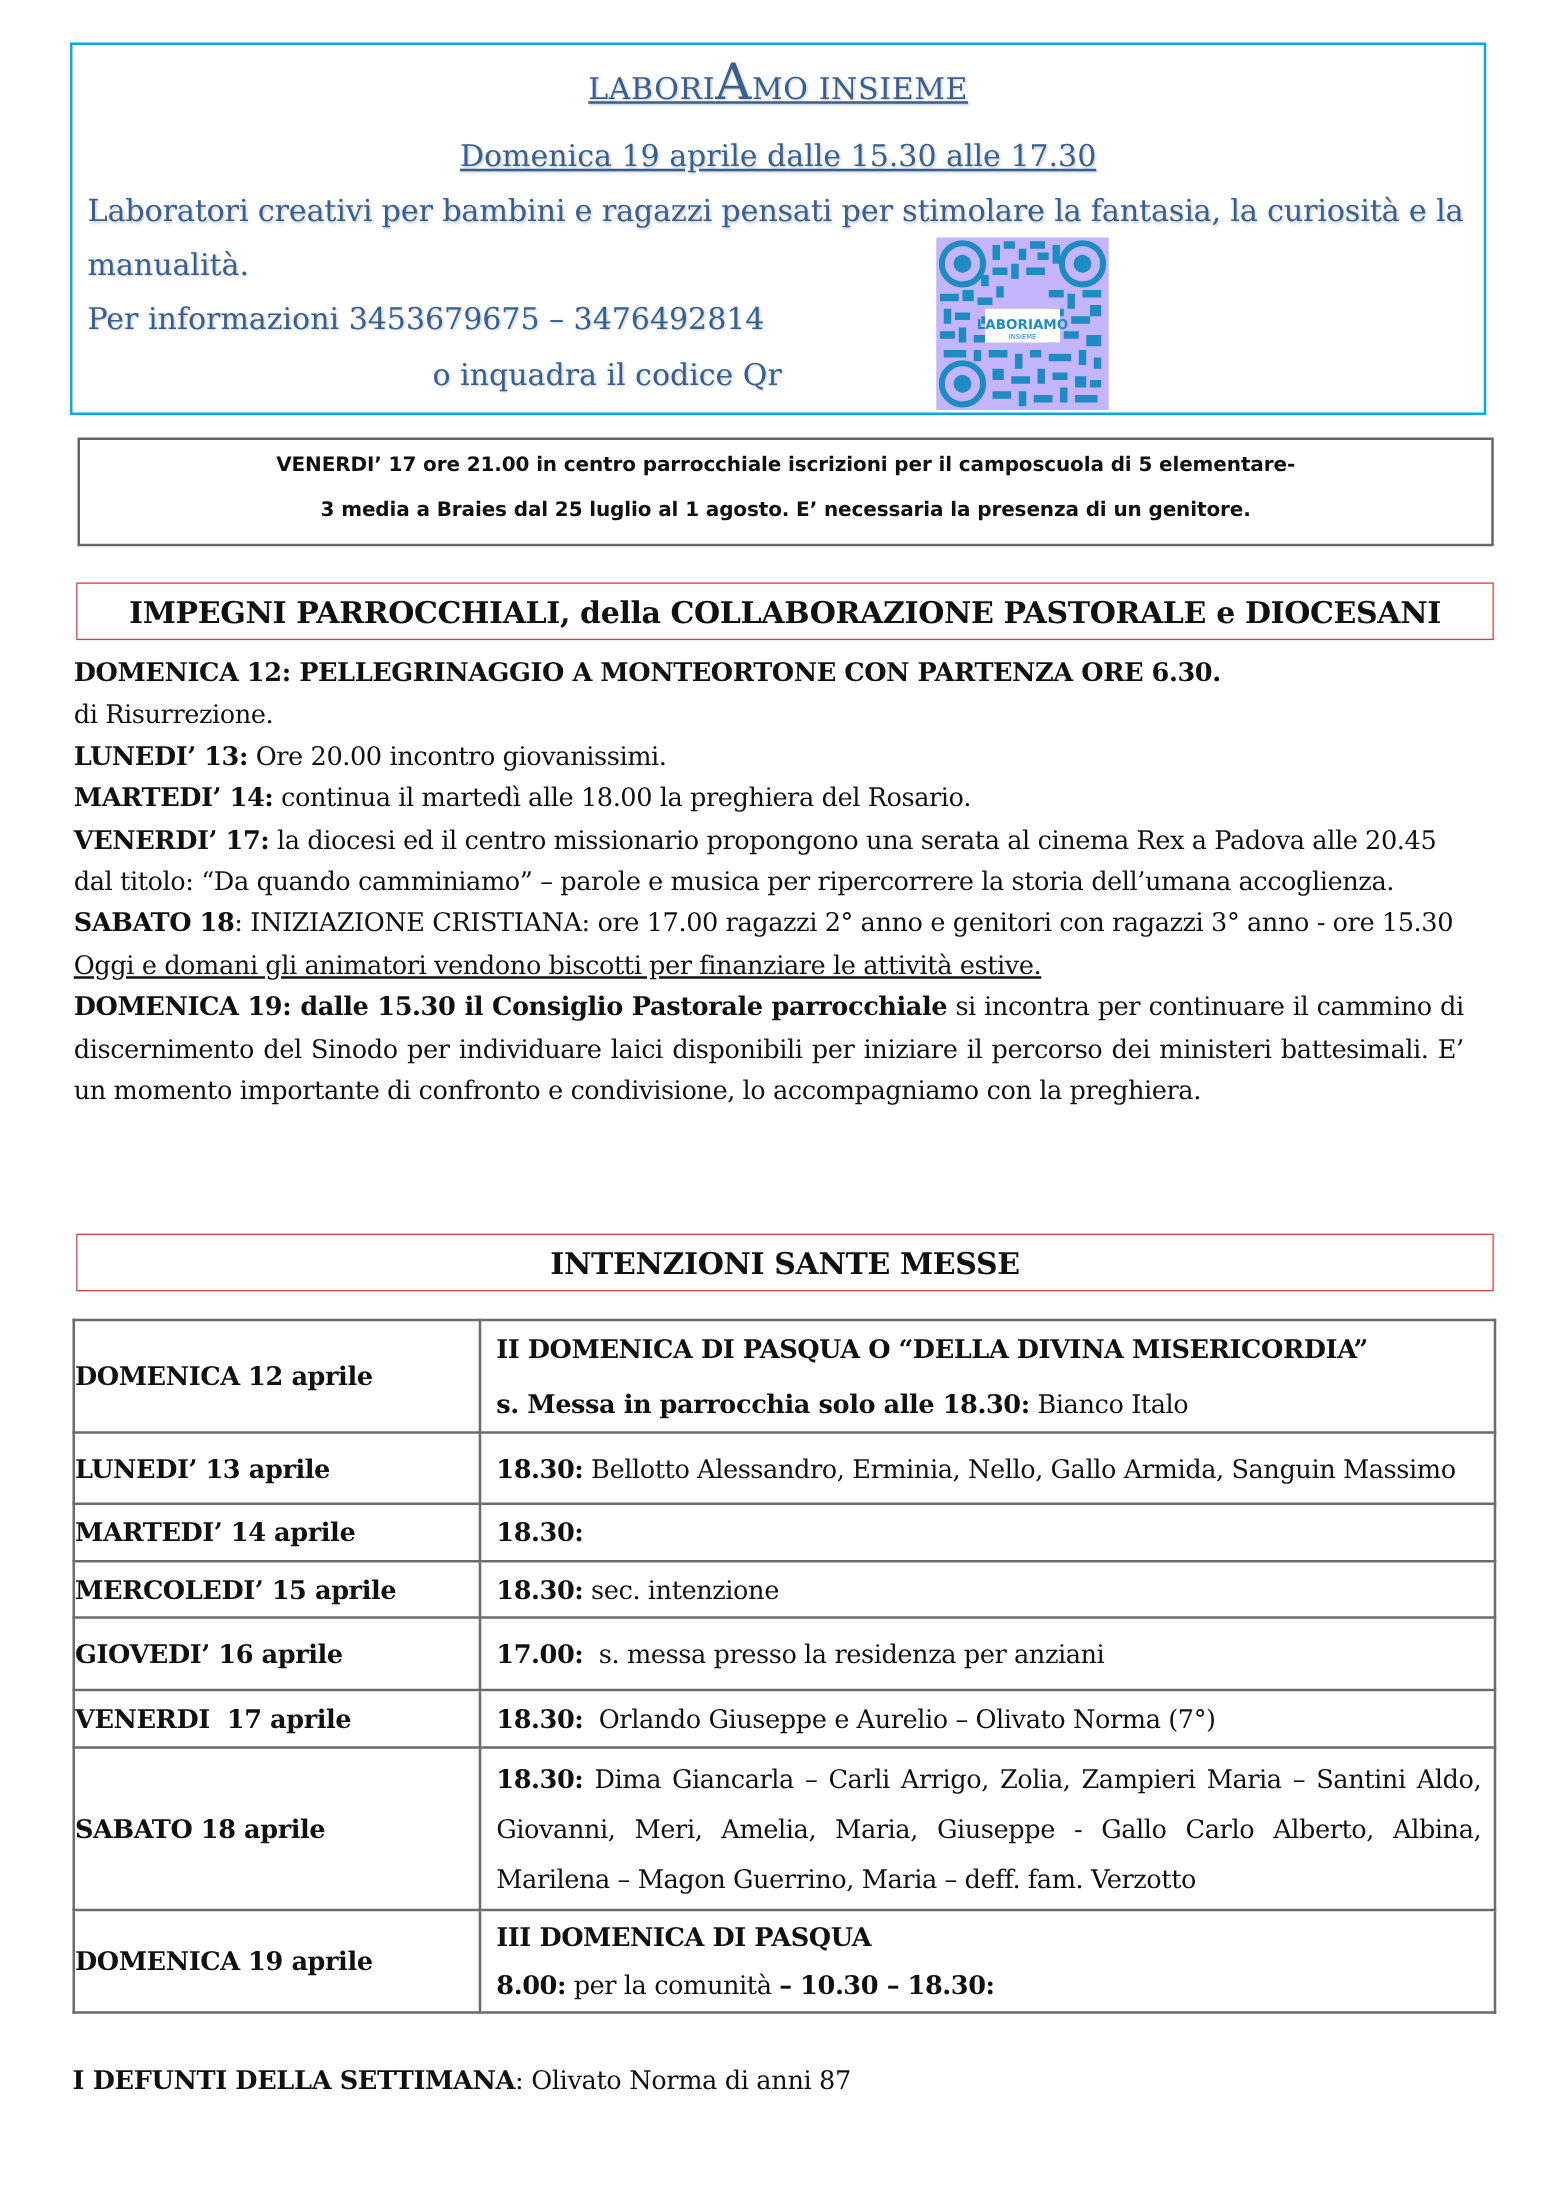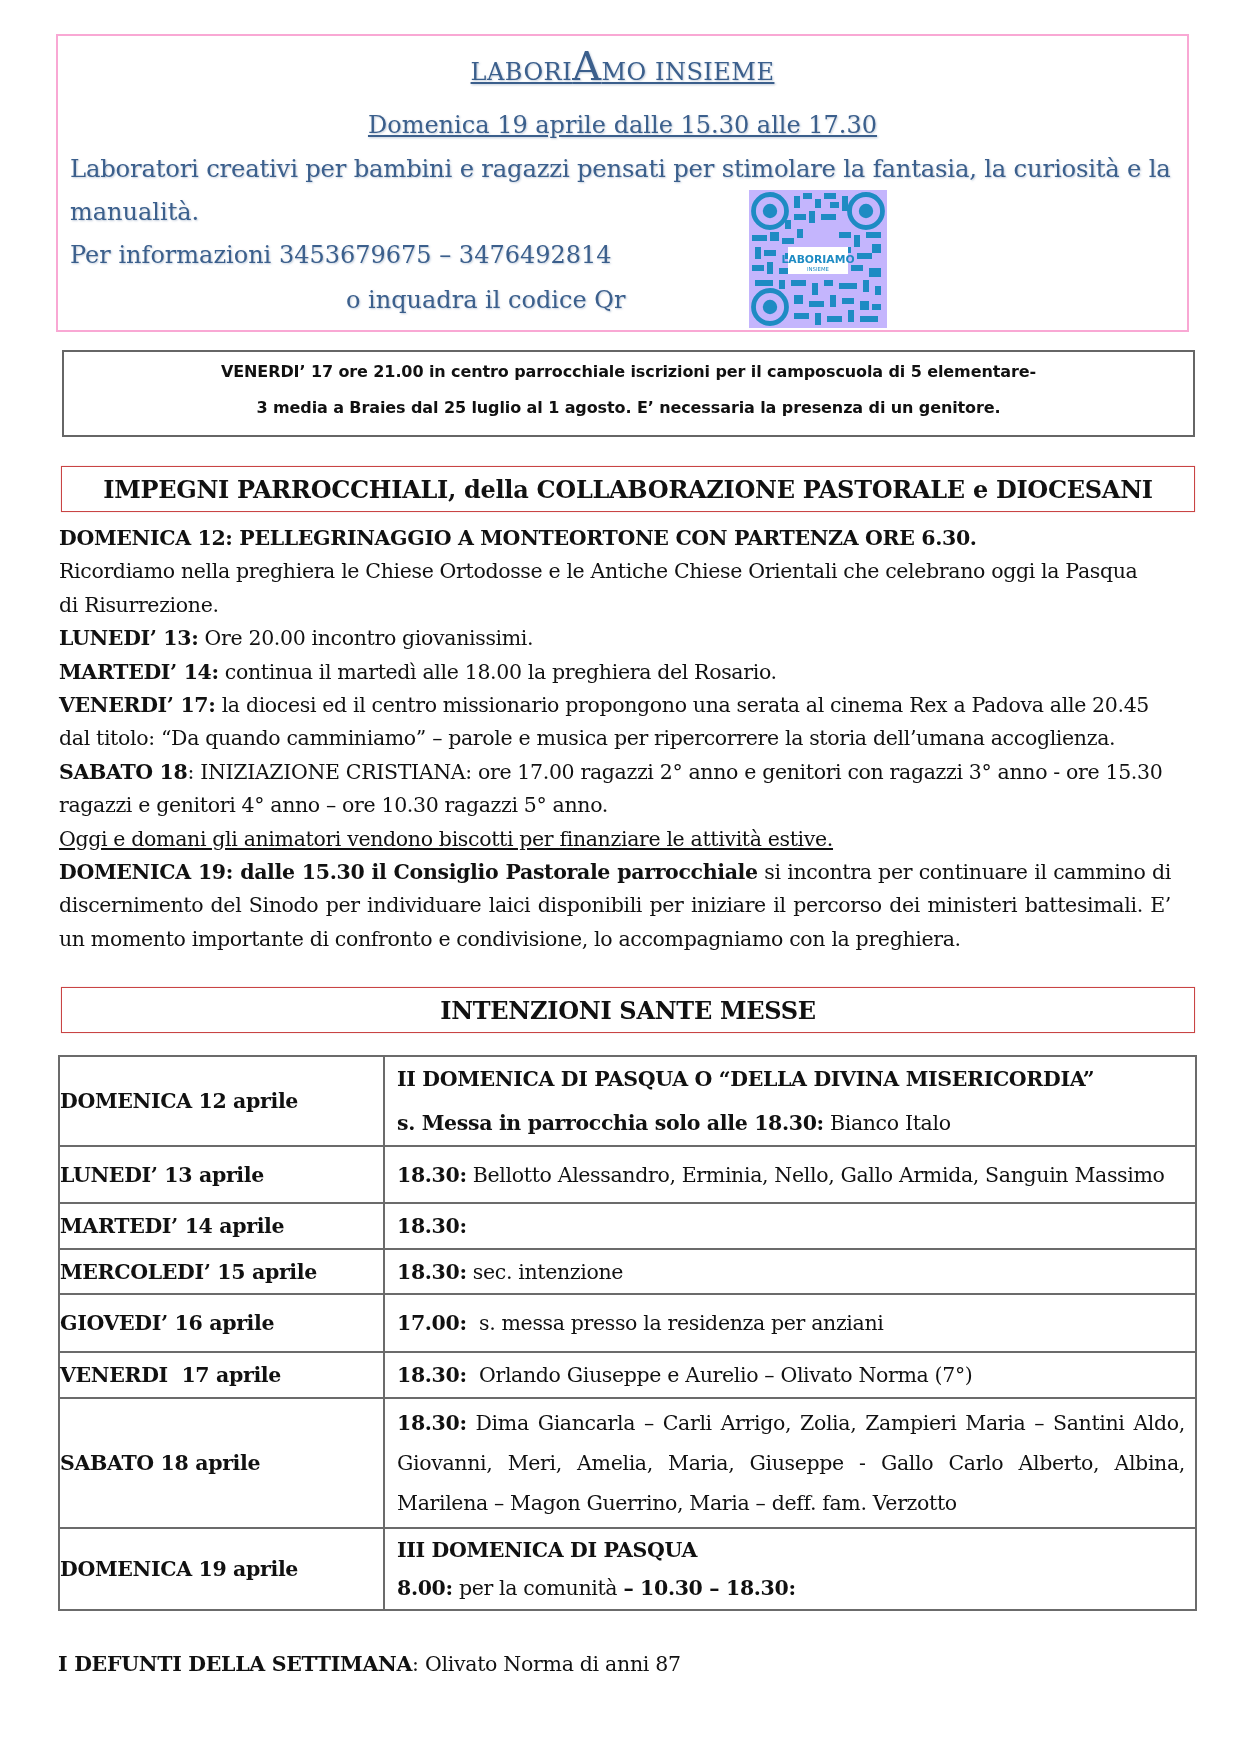--- a/index.html
+++ b/index.html
@@ -1,20 +1,20 @@
 <!DOCTYPE html>
 <html><head>
 <meta charset="utf-8">
 <style>
   * { box-sizing: border-box; margin: 0; padding: 0; }
   html, body { width: 1241px; height: 1755px; background: #ffffff; }
   body { position: relative; font-family: "DejaVu Serif", "Liberation Serif", serif; color: #111; overflow: hidden; }
 
   
-  .box-labor { position: absolute; left: 56px; top: 34px; width: 1133px; height: 298px; border: 2px solid #f9a8d4; }
+  .box-labor { position: absolute; left: 56px; top: 34px; width: 1133px; height: 298px; border: 2px solid #0ea5e9; }
   .labor-text { color: #3b5f8c; text-shadow: 1px 1px 2px rgba(80,110,150,0.35); font-family: "DejaVu Serif", serif; }
   .labor-title { position: absolute; left: 0; right: 0; top: 20px; text-align: center; font-size: 24px; text-decoration: underline; letter-spacing: 0.5px; }
   .labor-title .big-a { font-size: 40px; line-height: 20px; }
   .labor-date { position: absolute; left: 0; right: 0; top: 75px; text-align: center; font-size: 24px; text-decoration: underline; }
   .labor-line { position: absolute; left: 12px; font-size: 24px; white-space: nowrap; }
   .labor-desc1 { top: 118px; font-size: 24.3px; letter-spacing: -0.2px; }
   .labor-desc2 { top: 162px; }
   .labor-info { top: 205px; }
   .labor-qr-hint { top: 250px; left: 288px; }
 
@@ -134,28 +134,26 @@
   <div class="venerdi-line venerdi-l1">VENERDI’ 17 ore 21.00 in centro parrocchiale iscrizioni per il camposcuola di 5 elementare-</div>
   <div class="venerdi-line venerdi-l2">3 media a Braies dal 25 luglio al 1 agosto. E’ necessaria la presenza di un genitore.</div>
 </div>
 
 <div class="red-box red-box-1">
   <div class="hdr">IMPEGNI PARROCCHIALI, della COLLABORAZIONE PASTORALE e DIOCESANI</div>
 </div>
 
 <div class="body-text" style="top: 522px;">
   <p><b>DOMENICA 12: PELLEGRINAGGIO A MONTEORTONE CON PARTENZA ORE 6.30.</b><span></span></p>
-  <p><span>Ricordiamo nella preghiera le Chiese Ortodosse e le Antiche Chiese Orientali che celebrano oggi la Pasqua</span></p>
   <p><span>di Risurrezione.</span></p>
   <p><b>LUNEDI’ 13:</b><span> Ore 20.00 incontro giovanissimi.</span></p>
   <p><b>MARTEDI’ 14:</b><span> continua il martedì alle 18.00 la preghiera del Rosario.</span></p>
   <p><b>VENERDI’ 17:</b><span> la diocesi ed il centro missionario propongono una serata al cinema Rex a Padova alle 20.45</span></p>
   <p><span>dal titolo: “Da quando camminiamo” – parole e musica per ripercorrere la storia dell’umana accoglienza.</span></p>
   <p><b>SABATO 18</b><span>: INIZIAZIONE CRISTIANA: ore 17.00 ragazzi 2° anno e genitori con ragazzi 3° anno - ore 15.30</span></p>
-  <p><span>ragazzi e genitori 4° anno – ore 10.30 ragazzi 5° anno.</span></p>
   <p><span class="u">Oggi e domani gli animatori vendono biscotti per finanziare le attività estive.</span></p>
   <p class="justify"><b>DOMENICA 19: dalle 15.30 il Consiglio Pastorale parrocchiale</b><span> si incontra per continuare il cammino di discernimento del Sinodo per individuare laici disponibili per iniziare il percorso dei ministeri battesimali. E’ un momento importante di confronto e condivisione, lo accompagniamo con la preghiera.</span></p>
 </div>
 
 <div class="red-box red-box-2">
   <div class="hdr">INTENZIONI SANTE MESSE</div>
 </div>
 
 <table class="masses">
   <tbody>

